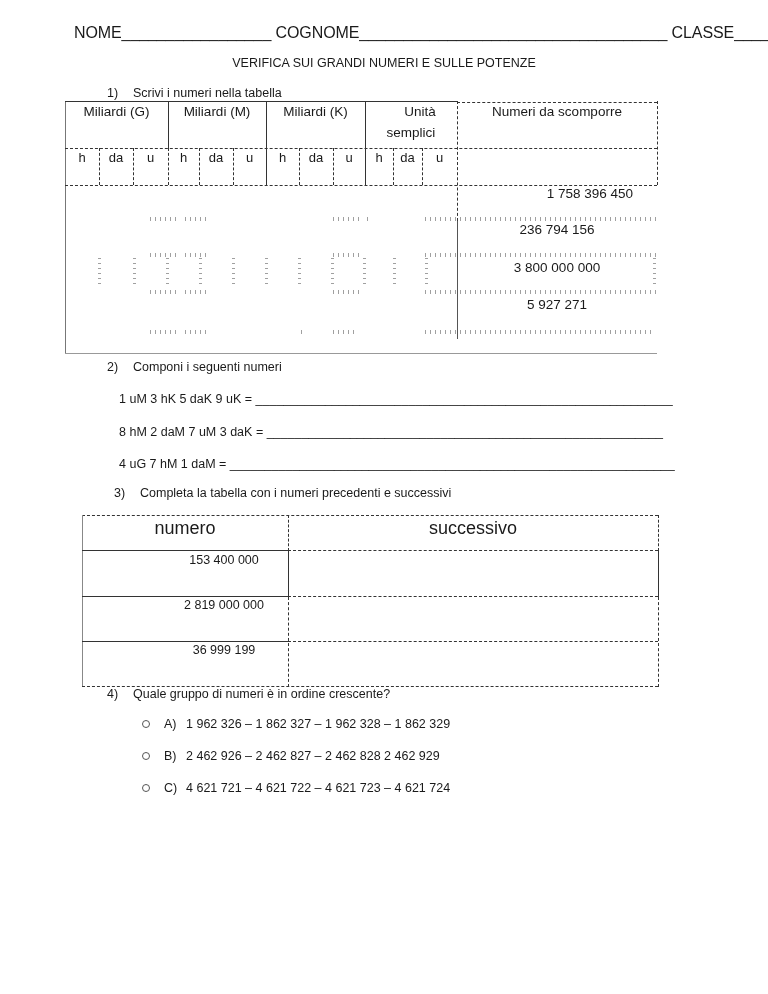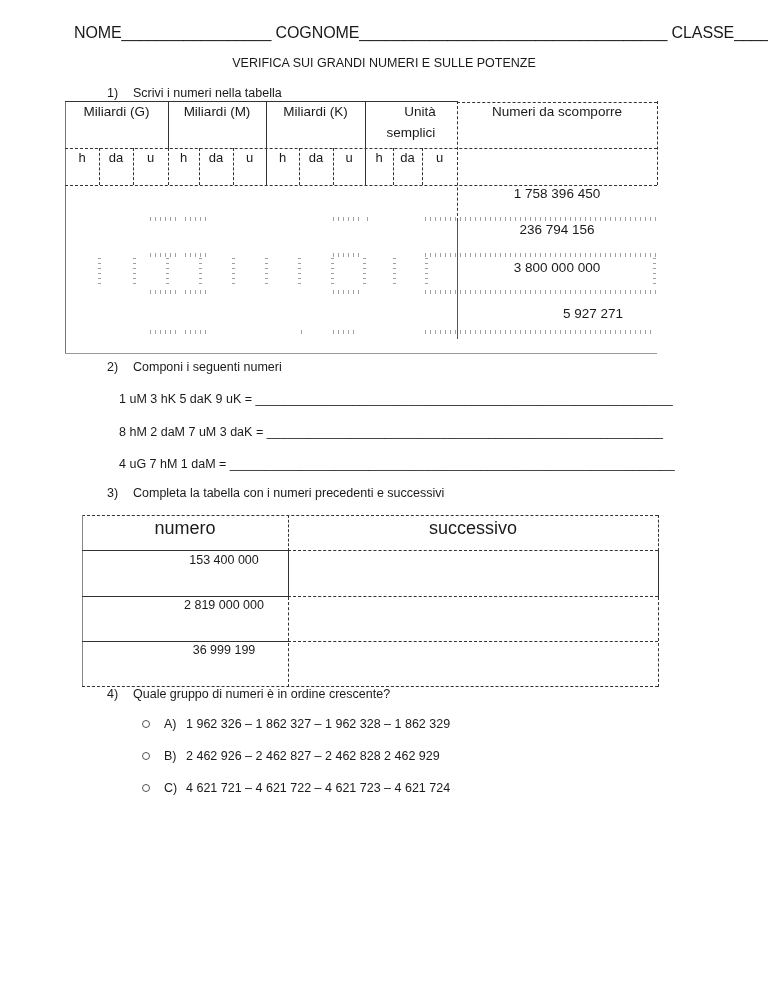--- a/index.html
+++ b/index.html
@@ -110,24 +110,24 @@
   <div class="sub-text" style="left:168px; width:33px; top:49px;">u</div>
   <div class="sub-text" style="left:201px; width:33px; top:49px;">h</div>
   <div class="sub-text" style="left:234px; width:34px; top:49px;">da</div>
   <div class="sub-text" style="left:268px; width:32px; top:49px;">u</div>
   <div class="sub-text" style="left:300px; width:28px; top:49px;">h</div>
   <div class="sub-text" style="left:328px; width:29px; top:49px;">da</div>
   <div class="sub-text" style="left:357px; width:35px; top:49px;">u</div>
 
   <div class="vline-solid" style="left:392px; top:120px; height:118px; border-left-color:#555;"></div>
 
-  <div class="num-text" style="left:392px; top:85px;">1 758 396 450</div>
+  <div class="num-text" style="left:368px; top:85px;text-align:right;">1 758 396 450</div>
   <div class="num-text" style="left:392px; top:121px;">236 794 156</div>
   <div class="num-text" style="left:392px; top:159px;">3 800 000 000</div>
-  <div class="num-text" style="left:392px; top:205px;padding-left:36px;">5 927 271</div>
+  <div class="num-text" style="left:392px; top:196px;">5 927 271</div>
 
   <div class="hatch" style="left:85px; top:116px; width:26px;"></div>
   <div class="hatch" style="left:120px; top:116px; width:22px;"></div>
   <div class="hatch" style="left:268px; top:116px; width:26px;"></div>
   <div class="hatch" style="left:302px; top:116px; width:4px;"></div>
   <div class="hatch" style="left:360px; top:116px; width:232px;"></div>
 
   <div class="hatch" style="left:85px; top:152px; width:26px;"></div>
   <div class="hatch" style="left:120px; top:152px; width:22px;"></div>
   <div class="hatch" style="left:268px; top:152px; width:26px;"></div>
@@ -164,21 +164,21 @@
 <div class="abs compose-line" style="left:119px; top:392px;">
   <span>1 uM 3 hK 5 daK 9 uK = </span><span>____________________________________________________________</span>
 </div>
 <div class="abs compose-line" style="left:119px; top:425px;">
   <span>8 hM 2 daM 7 uM 3 daK = </span><span>_________________________________________________________</span>
 </div>
 <div class="abs compose-line" style="left:119px; top:457px;">
   <span>4 uG 7 hM 1 daM = </span><span>________________________________________________________________</span>
 </div>
 
-<div class="abs section-title" style="left:98px; top:486px;">
+<div class="abs section-title" style="left:105px; top:486px;">
   <span class="num">3)</span><span>Completa la tabella con i numeri precedenti e successivi</span>
 </div>
 
 <div id="t3" class="abs">
 
   <div class="hline-dash" style="left:0; top:0; width:576px;"></div>
   <div class="vline-solid" style="left:0; top:0; height:172px; border-left-color:#888;"></div>
   <div class="vline-dash" style="left:576px; top:0; height:36px;"></div>
   <div class="vline-solid" style="left:576px; top:36px; height:46px;"></div>
   <div class="vline-dash" style="left:576px; top:82px; height:90px;"></div>

